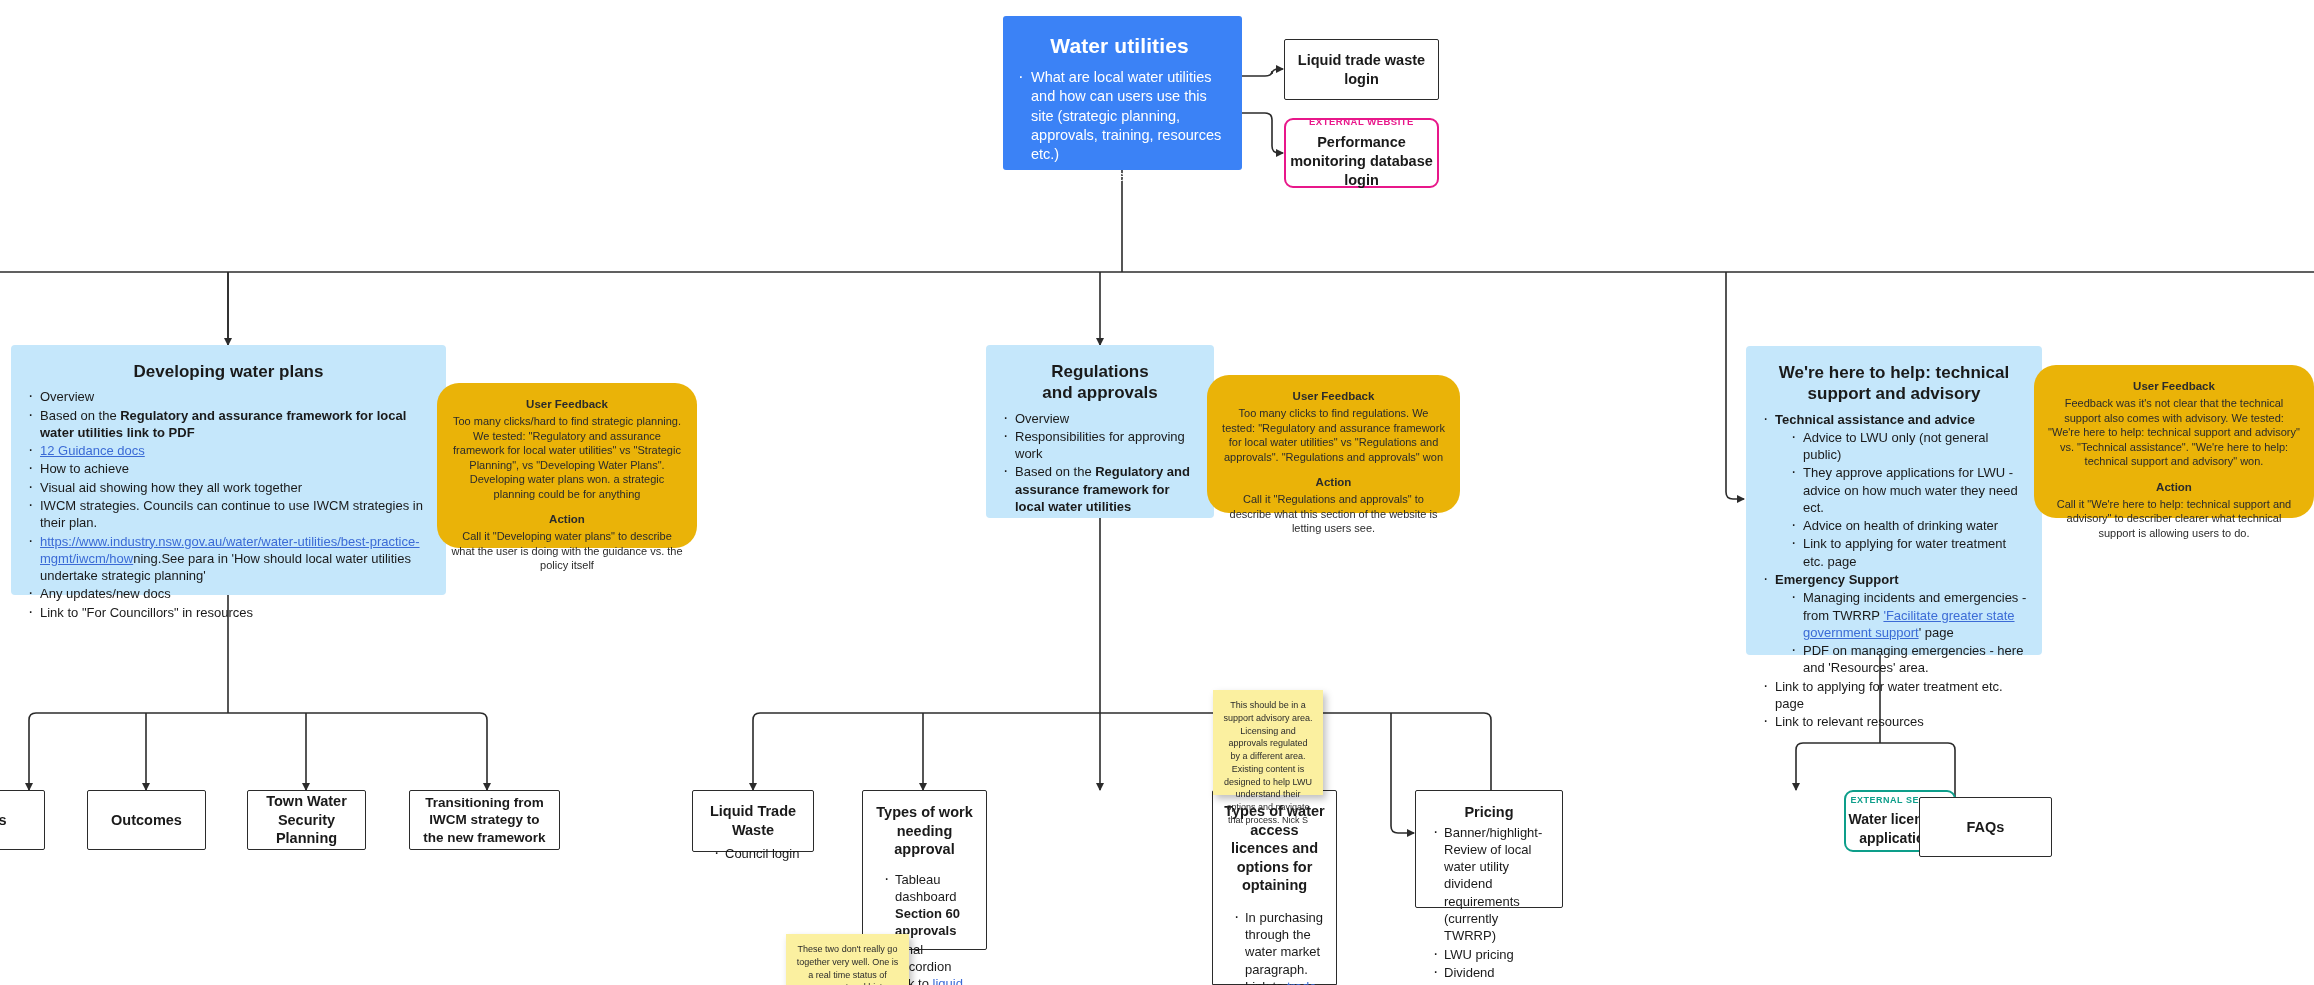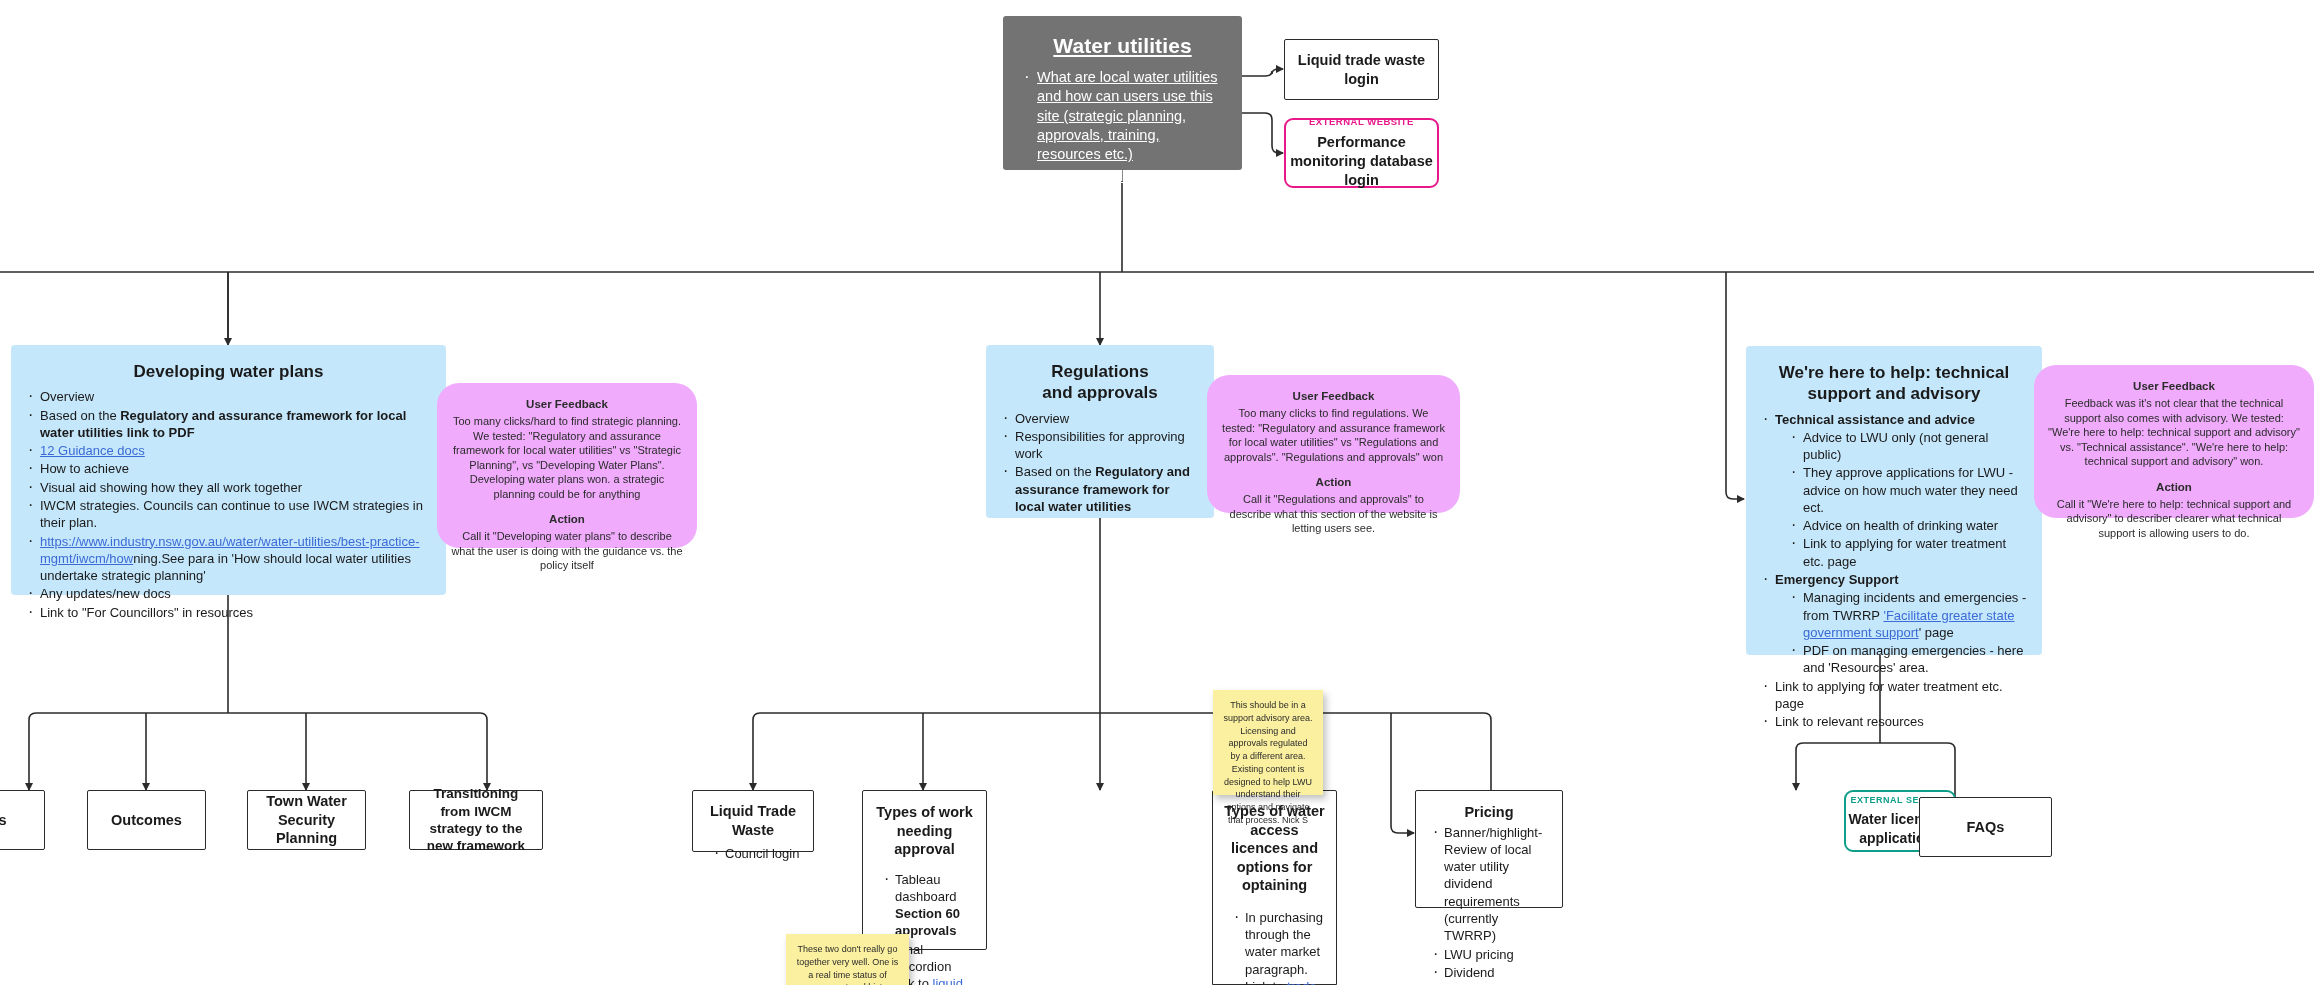--- a/index.html
+++ b/index.html
@@ -23,25 +23,24 @@
     height:985px;
     pointer-events:none;
   }
   .node{
     position:absolute;
     box-sizing:border-box;
   }
 
   
   .root{
-    background:#737373;
+    background:#3b82f6;
     color:#ffffff;
     border-radius:3px;
-    padding:14px 18px 16px 18px;
-    text-decoration:underline;
+    padding:14px 18px 16px 12px;
   }
   .root h1{
     margin:4px 0 10px 0;
     font-size:21px;
     font-weight:bold;
     text-align:center;
     letter-spacing:.1px;
   }
   .root ul{
     margin:0;
@@ -169,21 +168,21 @@
     margin-top:1px;
   }
   .blue b{font-weight:bold;}
   .blue a, .plain a{
     color:#3b6bd6;
     text-decoration:underline;
   }
 
   
   .feedback{
-    background:#f0abfc;
+    background:#eab308;
     border-radius:22px;
     padding:14px 14px;
     text-align:center;
     font-size:11px;
     line-height:1.32;
     color:#2b2b2b;
   }
   .feedback .hdr{
     font-weight:bold;
     font-size:11.5px;
@@ -373,21 +372,21 @@
   </div>
 
   <div class="node plain" style="left:87px; top:790px; width:119px; height:60px;">
     <div class="title">Outcomes</div>
   </div>
 
   <div class="node plain" style="left:247px; top:790px; width:119px; height:60px;">
     <div class="title">Town Water Security Planning</div>
   </div>
 
-  <div class="node plain" style="left:409px; top:790px; width:134px; height:60px;">
+  <div class="node plain" style="left:409px; top:790px; width:151px; height:60px;">
     <div class="title small">Transitioning from IWCM strategy to the new framework</div>
   </div>
 
   <div class="node plain" style="left:692px; top:790px; width:122px; height:62px; justify-content:flex-start;">
     <div class="title" style="padding-top:11px;">Liquid Trade Waste</div>
     <div class="body">
       <ul>
         <li>Council login</li>
       </ul>
     </div>

